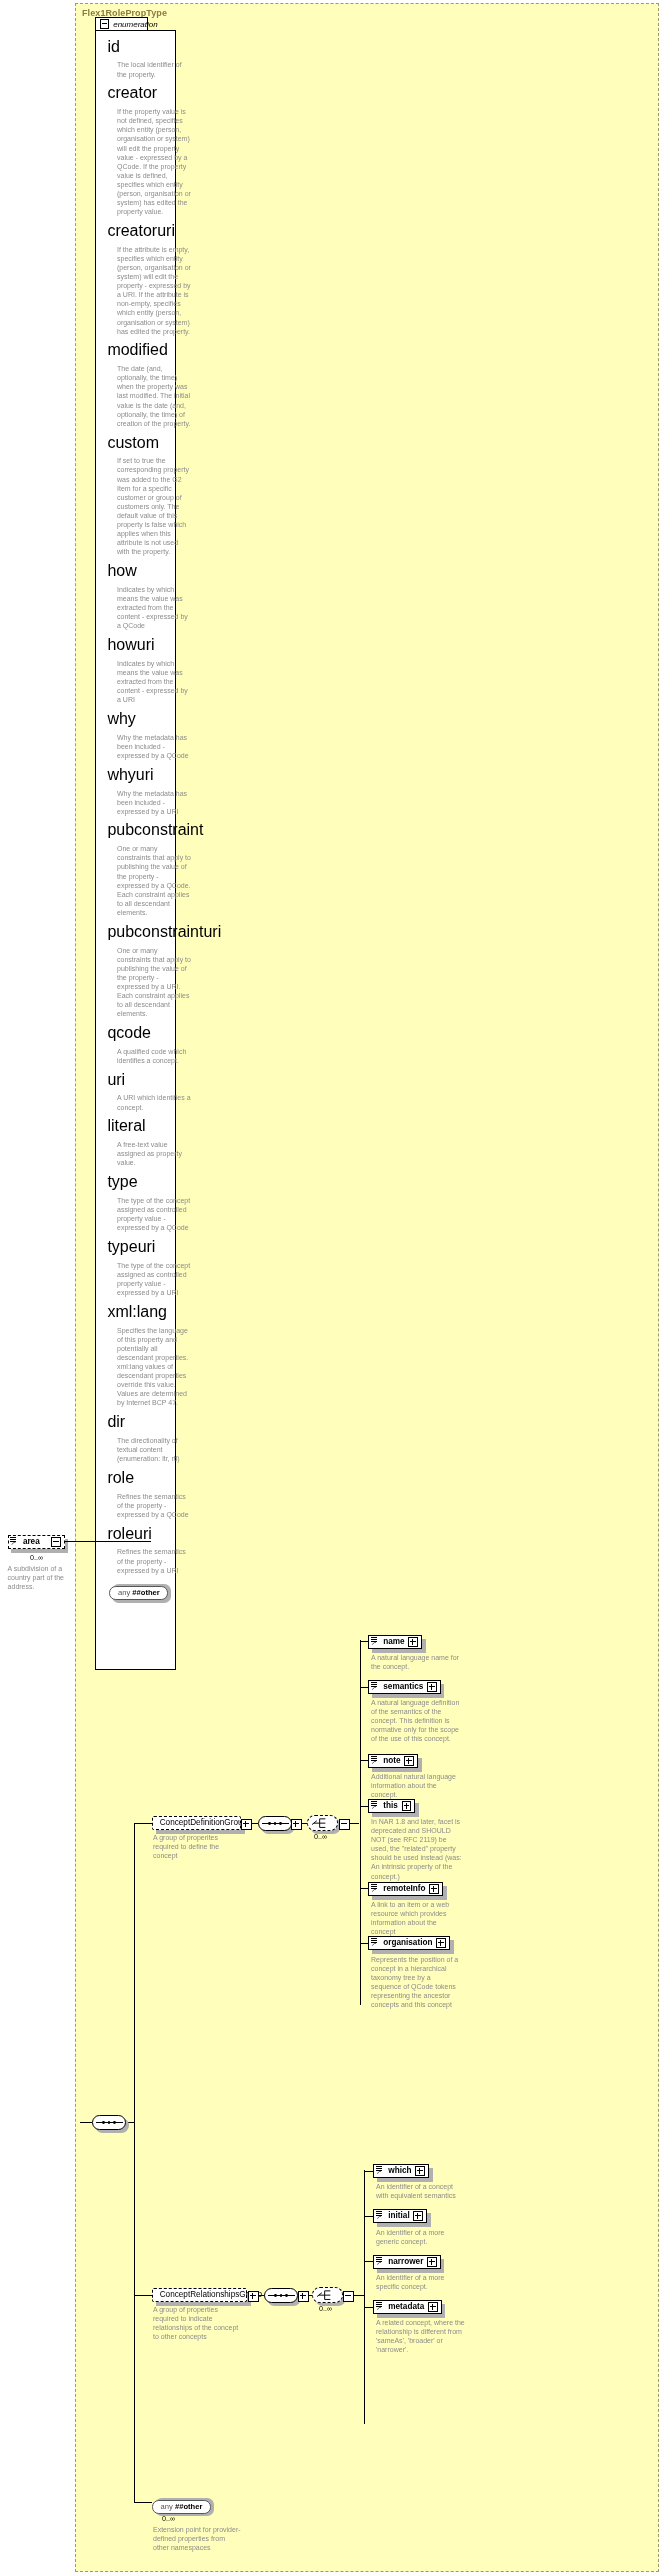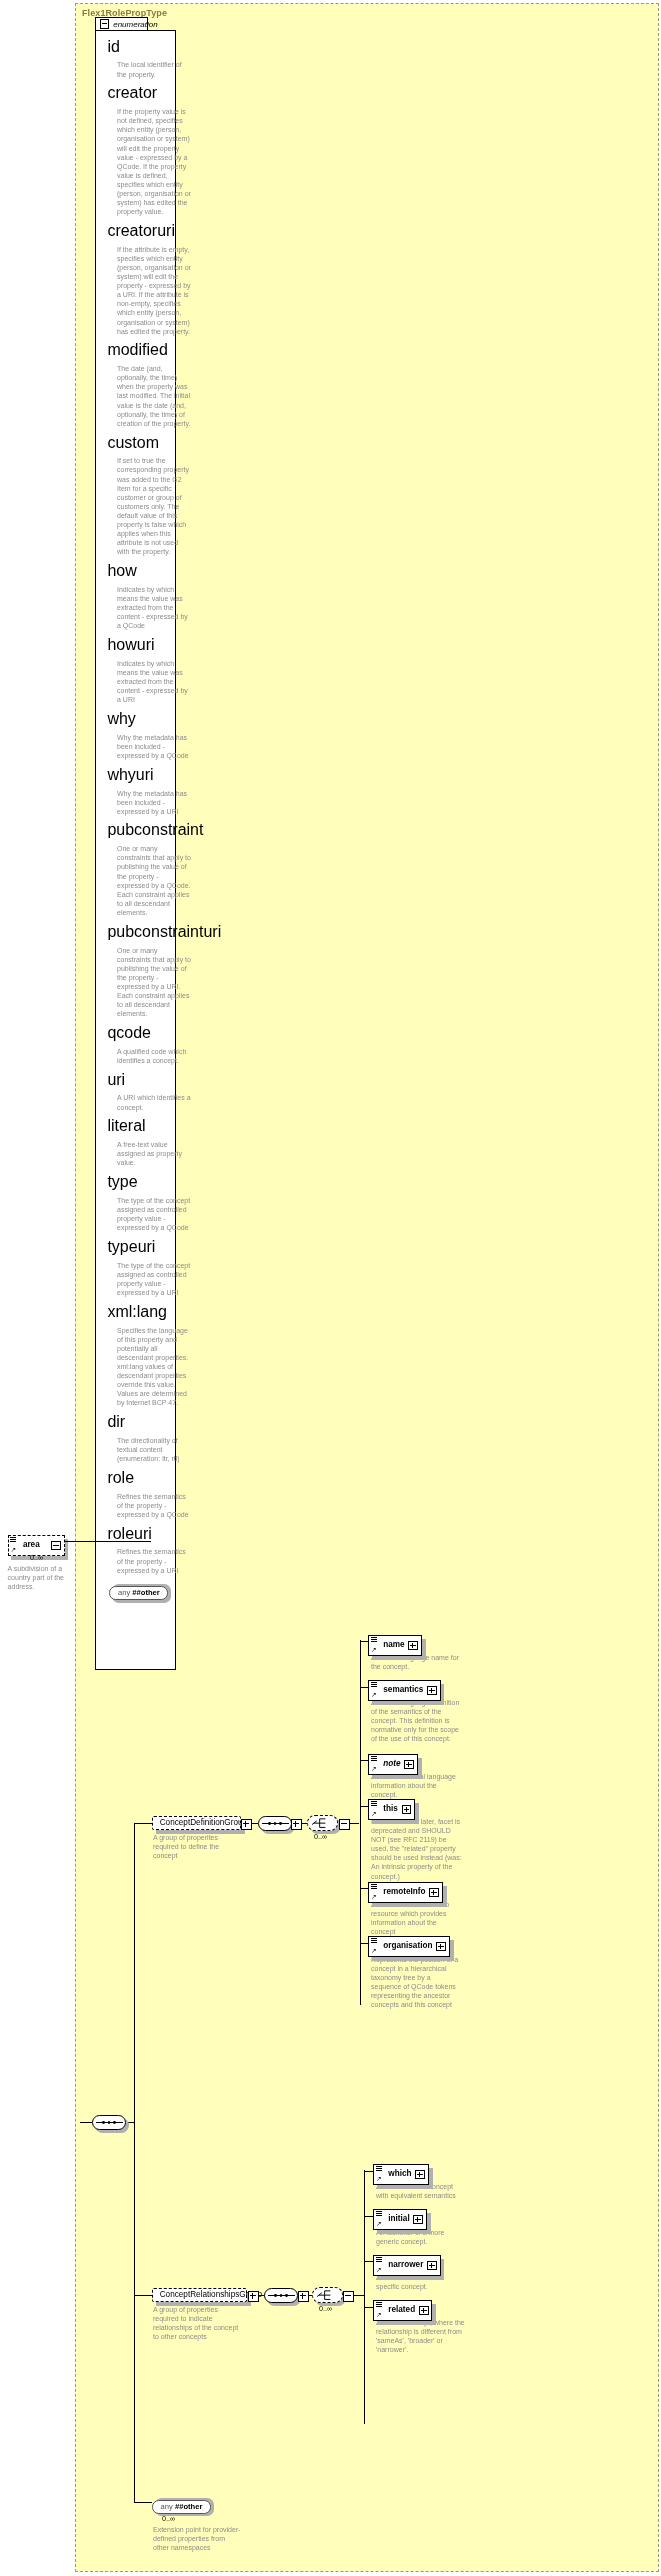--- a/index.html
+++ b/index.html
@@ -31,21 +31,21 @@
   .anychip{position:relative;display:inline-block;margin-left:13.4px;margin-top:6.7px;}
   .anychip .cb{display:inline-block;border:1.2px solid #555;background:#fff;border-radius:6.7px;
      padding:1.4px 7.6px;font-size:7.6px;color:#555;position:relative;z-index:2;line-height:1.2;}
   .anychip .cb b{color:#000;}
   .anychip .shadow{position:absolute;left:2.9px;top:2.9px;right:-2.9px;bottom:-2.9px;background:#b0b0b0;
      border-radius:6.7px;z-index:1;}
 
   
   .elem{position:absolute;}
   .elem .box{position:relative;z-index:2;display:flex;align-items:center;
-     border:1.3px solid #000;background:#fff;height:21px;padding:0 2.9px 0 6.7px;box-sizing:border-box;}
+     border:1.3px solid #000;background:#fff;height:14px;padding:0 2.9px 0 6.7px;box-sizing:border-box;}
   .elem .box .nm{font-size:8.2px;font-weight:bold;color:#000;line-height:1;white-space:nowrap;}
   .elem .shadow{position:absolute;left:3.8px;top:3.8px;right:-3.8px;bottom:-3.8px;background:#b0b0b0;z-index:1;}
   .elem .lines{position:absolute;left:1.9px;top:1px;width:5.7px;height:4.8px;z-index:3;}
   .elem .lines i{display:block;height:1px;background:#000;margin-bottom:1px;}
   .elem .arrow{position:absolute;left:1.9px;bottom:1px;font-size:6.7px;color:#000;line-height:1;z-index:3;}
   .elem .pl{margin-left:3.8px;}
 
   
   .elem.dashed .box{border:1.3px dashed #000;}
 
@@ -209,21 +209,21 @@
       <div class="desc-r" style="left: 371px; top: 1698px; width: 91px;">A natural language definition of the semantics of the concept. This definition is normative only for the scope of the use of this concept.</div>
       <div class="elem" style="left: 368px; top: 1754px;">
         <div class="shadow"></div>
         <div class="box">
           <span class="lines">
             <i></i>
             <i></i>
             <i></i>
           </span>
           <span class="arrow">↗</span>
-          <span class="nm" style="margin-left:7.6px;font-style:italic;">note</span>
+          <span class="nm" style="margin-left:7.6px;">note</span>
           <span class="pl plus-sq"></span>
         </div>
       </div>
       <div class="ln h" style="left: 360px; top: 1760px; width: 8.6px;"></div>
       <div class="desc-r" style="left: 371px; top: 1772px; width: 91px;">Additional natural language information about the concept.</div>
       <div class="elem" style="left: 368px; top: 1799px;">
         <div class="shadow"></div>
         <div class="box">
           <span class="lines">
             <i></i>
@@ -358,21 +358,21 @@
       <div class="desc-r" style="left: 376px; top: 2273px; width: 91px;">An identifier of a more specific concept.</div>
       <div class="elem" style="left: 373px; top: 2300px;">
         <div class="shadow"></div>
         <div class="box">
           <span class="lines">
             <i></i>
             <i></i>
             <i></i>
           </span>
           <span class="arrow">↗</span>
-          <span class="nm" style="margin-left:7.6px;">related</span>
+          <span class="nm" style="margin-left:7.6px;">metadata</span>
           <span class="pl plus-sq"></span>
         </div>
       </div>
       <div class="ln h" style="left: 364px; top: 2307px; width: 8.6px;"></div>
       <div class="desc-r" style="left: 376px; top: 2318px; width: 91px;">A related concept, where the relationship is different from 'sameAs', 'broader' or 'narrower'.</div>
     </div>
 
   <div class="anychip" style="position:absolute;left:152px;top:2495px;margin:0;">
     <div class="shadow"></div>
     <div class="cb">

